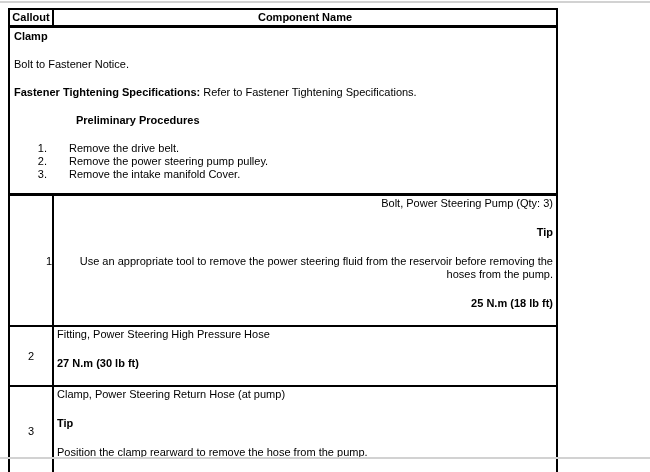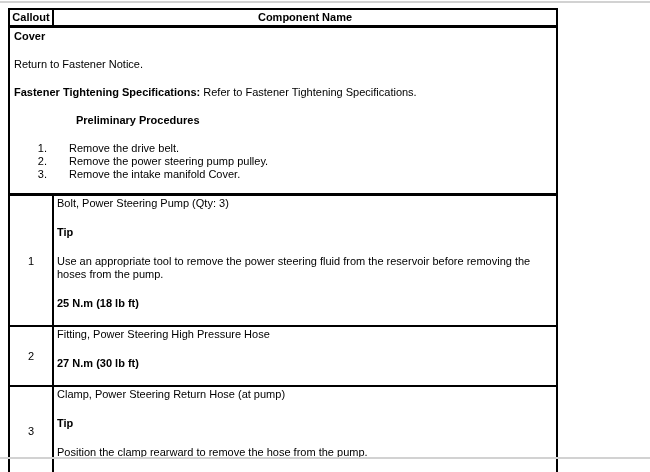--- a/index.html
+++ b/index.html
@@ -26,21 +26,21 @@
   col.col-callout{width:44px;}
   th,td{border:2px solid var(--border);vertical-align:top;}
   thead th{
     font-weight:bold;text-align:center;height:13px;
     padding:1px 2px;border-bottom:3px solid var(--border);
     line-height:13px;
   }
   td{padding:1px 3px;}
   td.notice-cell{padding:2px 4px;height:168px;border-bottom:3px solid var(--border);}
   td.callout-cell{text-align:center;vertical-align:middle;padding:0;}
-  tr.r1 td{height:99px;}
+  tr.r1 td{height:99px;text-align:right;}
   tr.r2 td{height:40px;}
   tr.r3 td{height:71px;}
   tr.r4 td{height:13px;}
 
   .para{line-height:13px;margin:0 0 16px 0;}
   .notice-cell .para{margin-bottom:15px;}
   .para:last-child{margin-bottom:14px;}
   .para .b{font-weight:bold;}
   .indent{margin-left:62px;}
   .steps{margin:0;}
@@ -60,22 +60,22 @@
   </colgroup>
   <thead>
     <tr>
       <th>Callout</th>
       <th>Component Name</th>
     </tr>
   </thead>
   <tbody id="tbody">
     <tr>
       <td colspan="2" id="notice-cell" class="notice-cell">
-          <div class="para"><span class="b">Cover</span></div>
-          <div class="para"><span>Return to Fastener Notice.</span></div>
+          <div class="para"><span class="b">Clamp</span></div>
+          <div class="para"><span>Bolt to Fastener Notice.</span></div>
           <div class="para"><span class="b">Fastener Tightening Specifications:</span><span> Refer to Fastener Tightening Specifications.</span></div>
           <div class="para indent"><span class="b">Preliminary Procedures</span></div>
           <div class="steps">
             <div class="step">
               <span class="num">1.</span>
               <span class="txt">Remove the drive belt.</span>
             </div>
             <div class="step">
               <span class="num">2.</span>
               <span class="txt">Remove the power steering pump pulley.</span>

